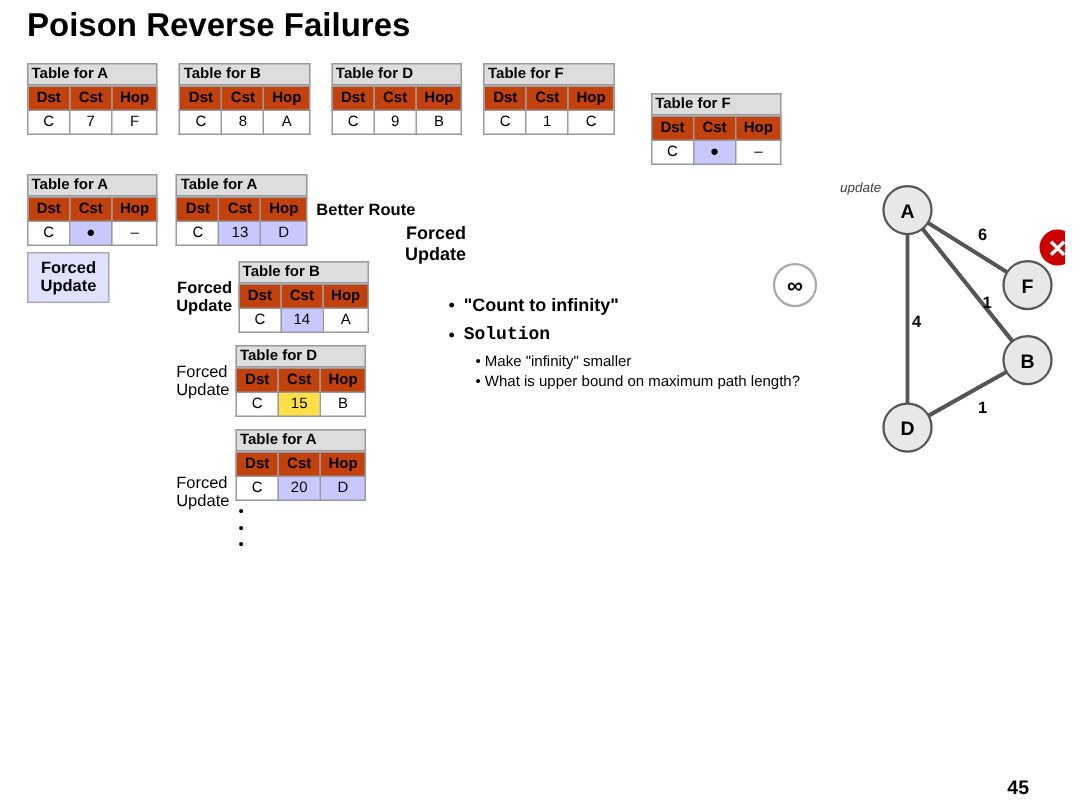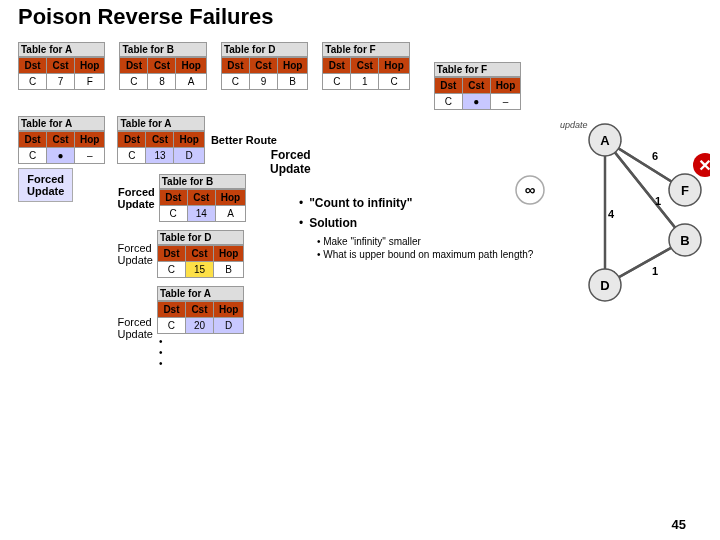--- a/index.html
+++ b/index.html
@@ -320,21 +320,21 @@
     </div>
   </div>
 
   <div style="display:flex; flex-direction:column; gap:6px; margin-left:10px;">
     <div style="display:flex; flex-direction:row; align-items:center; gap:6px; margin-top:80px;">
       <span style="font-size:12px;">•</span>
       <span style="font-size:12px; font-weight:bold;">"Count to infinity"</span>
     </div>
     <div style="display:flex; flex-direction:row; align-items:center; gap:6px;">
       <span style="font-size:12px;">•</span>
-      <span style="font-size:12px; font-weight:bold;">Solution</span>
+      <span style="font-size:12px; font-weight:bold;font-family:Liberation Mono, monospace;">Solution</span>
     </div>
     <div style="padding-left:18px;">
       <div style="font-size:10px; margin-bottom:2px;">
         <span>•</span>
         <span>Make "infinity" smaller</span>
       </div>
       <div style="font-size:10px;">
         <span>•</span>
         <span>What is upper bound on maximum path length?</span>
       </div>

